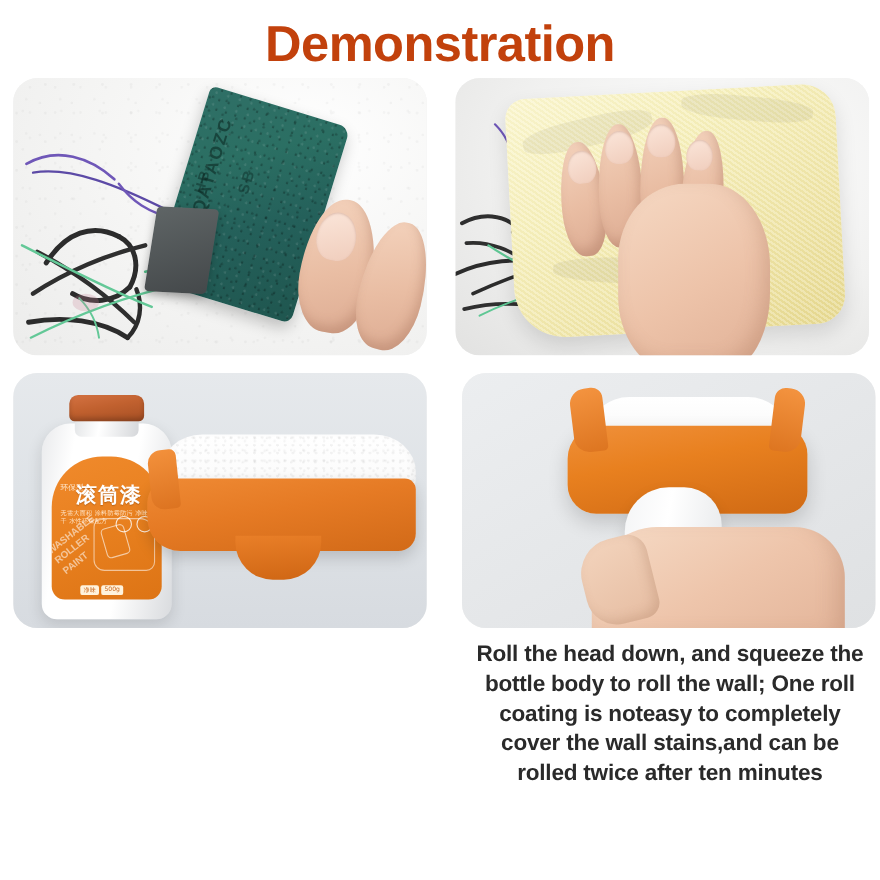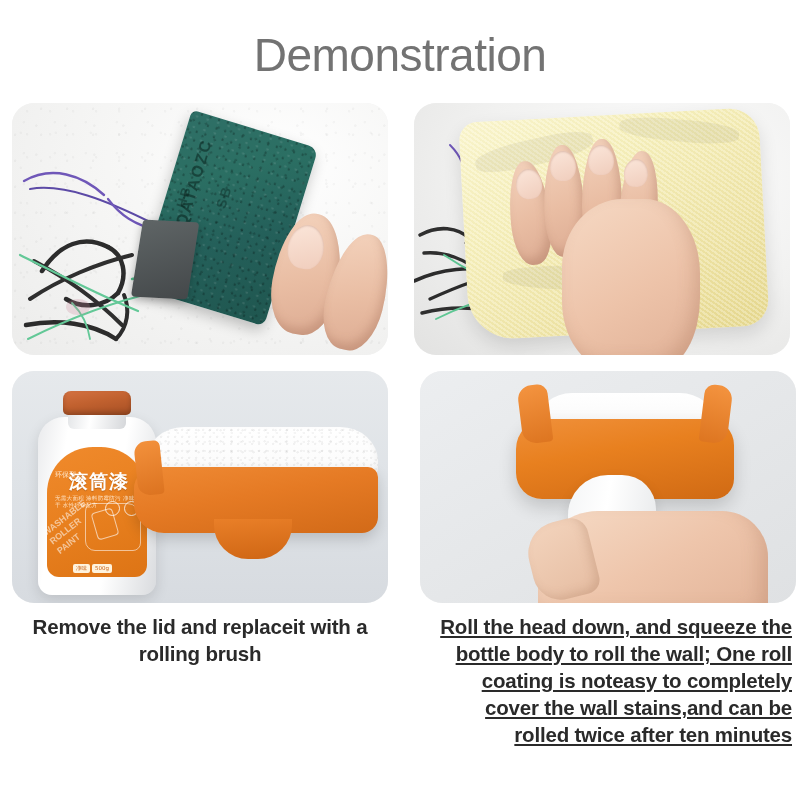--- a/index.html
+++ b/index.html
@@ -13,24 +13,24 @@
     font-family: "Liberation Sans", sans-serif;
     color: #1c1c1c;
     overflow: hidden;
     position: relative;
   }
 
   
   .page-title {
     text-align: center;
     font-size: 46px;
-    font-weight: normal;
+    font-weight: bold;
     letter-spacing: -0.5px;
-    color: #737373;
-    margin: 16px;
+    color: #c2410c;
+    margin: 0;
     padding: 14px 0 6px 0;
     line-height: 1.1;
   }
 
   
   .grid {
     width: 800px;
     box-sizing: border-box;
     padding: 0 12px;
   }
@@ -56,21 +56,21 @@
 
   .caption {
     font-size: 20.5px;
     font-weight: bold;
     line-height: 1.32;
     color: #2a2a2a;
     text-align: center;
     padding: 10px 4px 0 4px;
     letter-spacing: -0.2px;
   }
-  .caption.left { text-align: right; padding-left: 6px; text-decoration: underline; }
+  .caption.left { text-align: center; padding-left: 6px; }
 
   
   
   
   .wall-light {
     position: absolute; inset: 0;
     background:
       radial-gradient(ellipse at 70% 25%, #ffffff 0%, #f6f6f5 45%, #ececeb 100%);
   }
   .wall-texture {
@@ -551,21 +551,20 @@
           </div>
         </div>
 
         <div class="roller">
           <div class="roller-nap"></div>
           <div class="roller-frame"></div>
           <div class="roller-arm-l"></div>
           <div class="roller-stem"></div>
         </div>
       </div>
-      <div class="caption">Remove the lid and replaceit with a rolling brush</div>
     </div>
 
     <div class="cell">
       <div class="photo">
         <div class="wall4"></div>
 
         <div class="r4">
           <div class="r4-nap"></div>
           <div class="r4-body"></div>
           <div class="r4-horn-l"></div>

